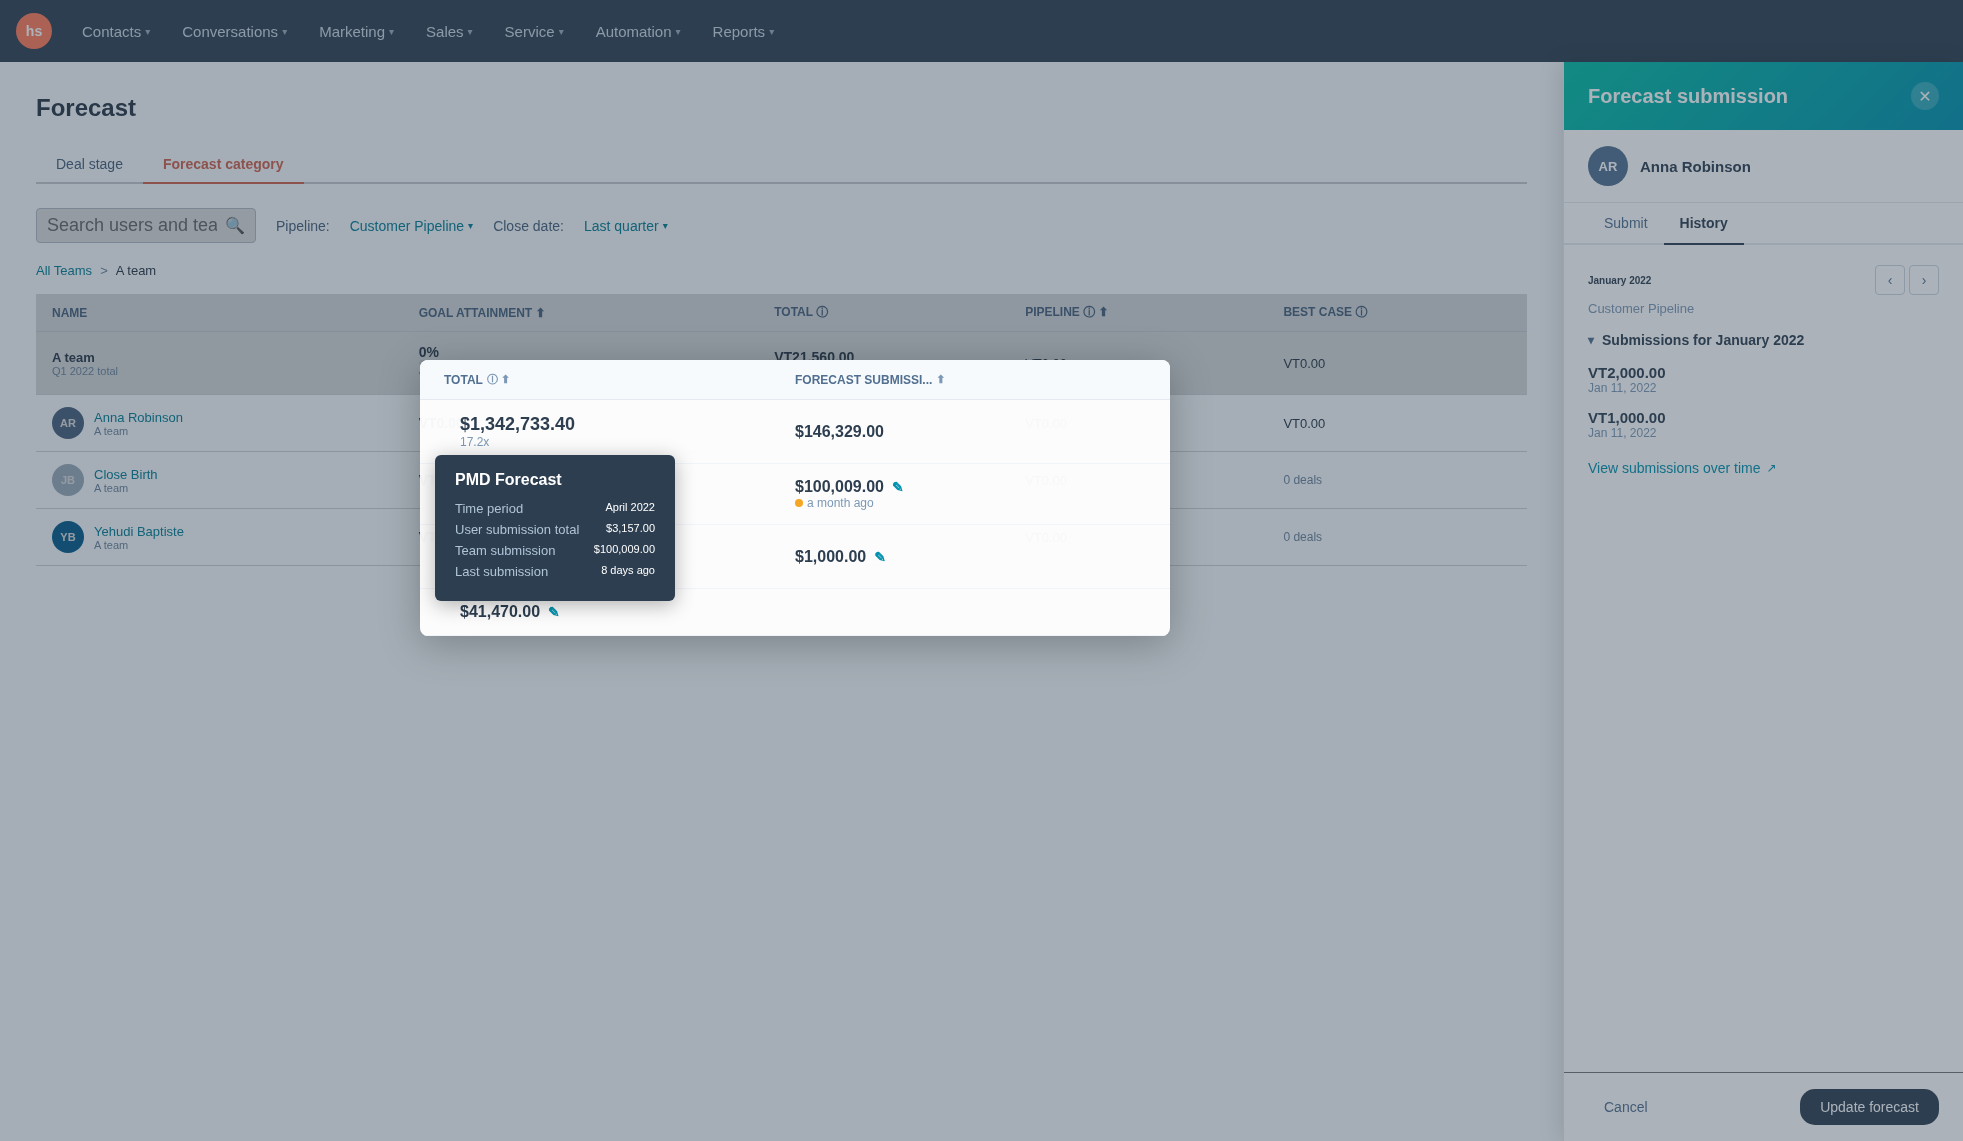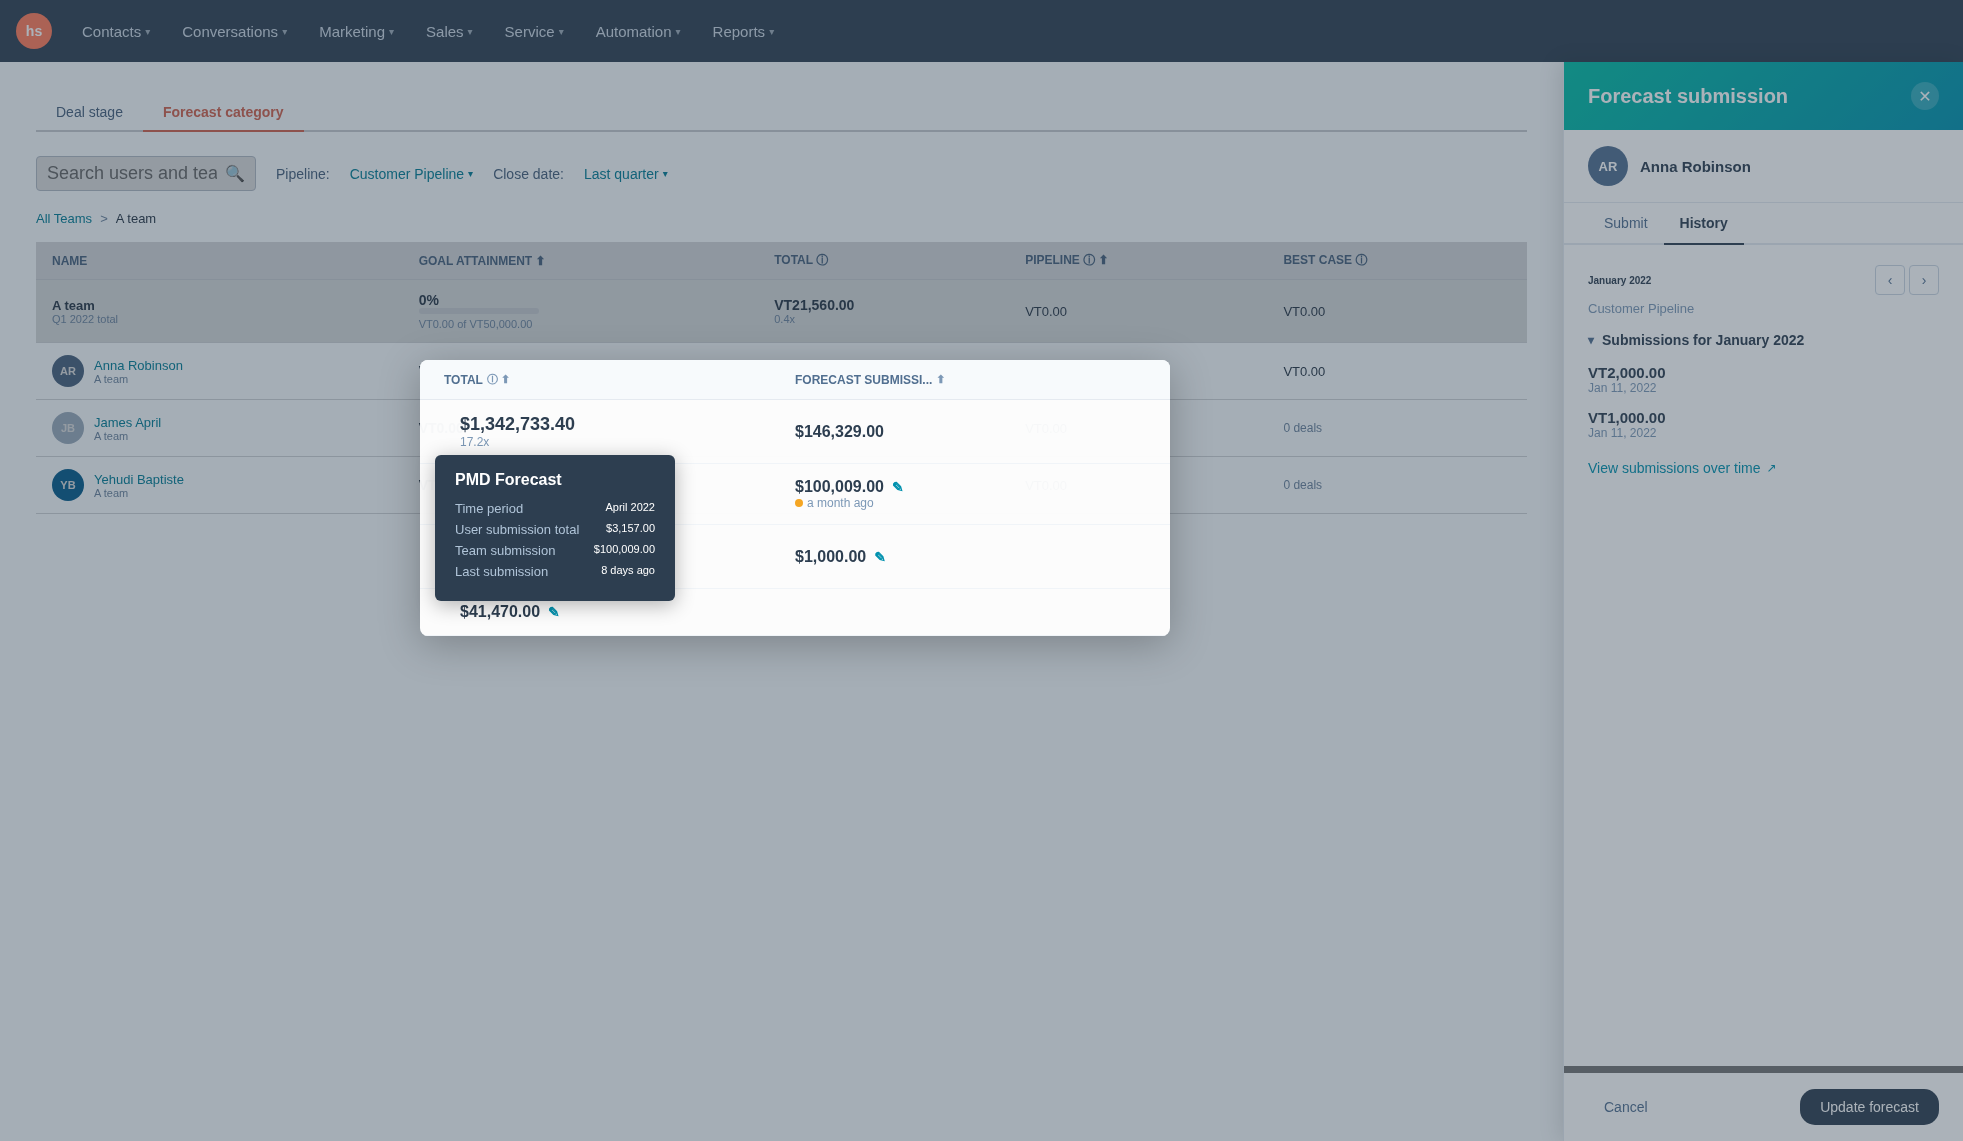--- a/index.html
+++ b/index.html
@@ -267,21 +267,21 @@
       color: #0091ae;
       font-size: 14px;
       cursor: pointer;
       text-decoration: none;
       margin-top: 20px;
     }
     .external-icon { font-size: 12px; }
 
     .right-footer {
       padding: 16px 24px;
-      border-top: 7px solid #737373;
+      border-top: 1px solid #737373;
       display: flex;
       justify-content: space-between;
       align-items: center;
     }
     .cancel-btn {
       background: none;
       border: none;
       color: #516f90;
       font-size: 14px;
       cursor: pointer;
@@ -423,20 +423,21 @@
   </div>
   <div class="nav-item">
     <span>Reports</span>
     <span class="nav-chevron">▾</span>
   </div>
 </nav>
 
 <div class="main-area">
 
   <div class="left-panel">
+    <h1 class="page-title">Forecast</h1>
 
     <div class="tabs-row">
       <div class="tab-btn">Deal stage</div>
       <div class="tab-btn active">Forecast category</div>
     </div>
 
     <div class="filters-row">
       <div class="search-box">
         <input type="text" placeholder="Search users and teams" style="">
         <span>🔍</span>
@@ -519,21 +520,21 @@
           <td></td>
           <td>VT0.00</td>
           <td>VT0.00</td>
         </tr>
 
         <tr>
           <td>
             <div class="name-col">
               <div class="avatar" style="background:#b0c4d8;">JB</div>
               <div>
-                <div class="name-text" style="cursor:pointer;">James April</div>
+                <div class="name-text" style="cursor:pointer;">Close Birth</div>
                 <div class="sub-text">A team</div>
               </div>
             </div>
           </td>
           <td>
               <div class="value-main">VT0.00</div>
             </td>
           <td></td>
           <td>VT0.00</td>
           <td>

